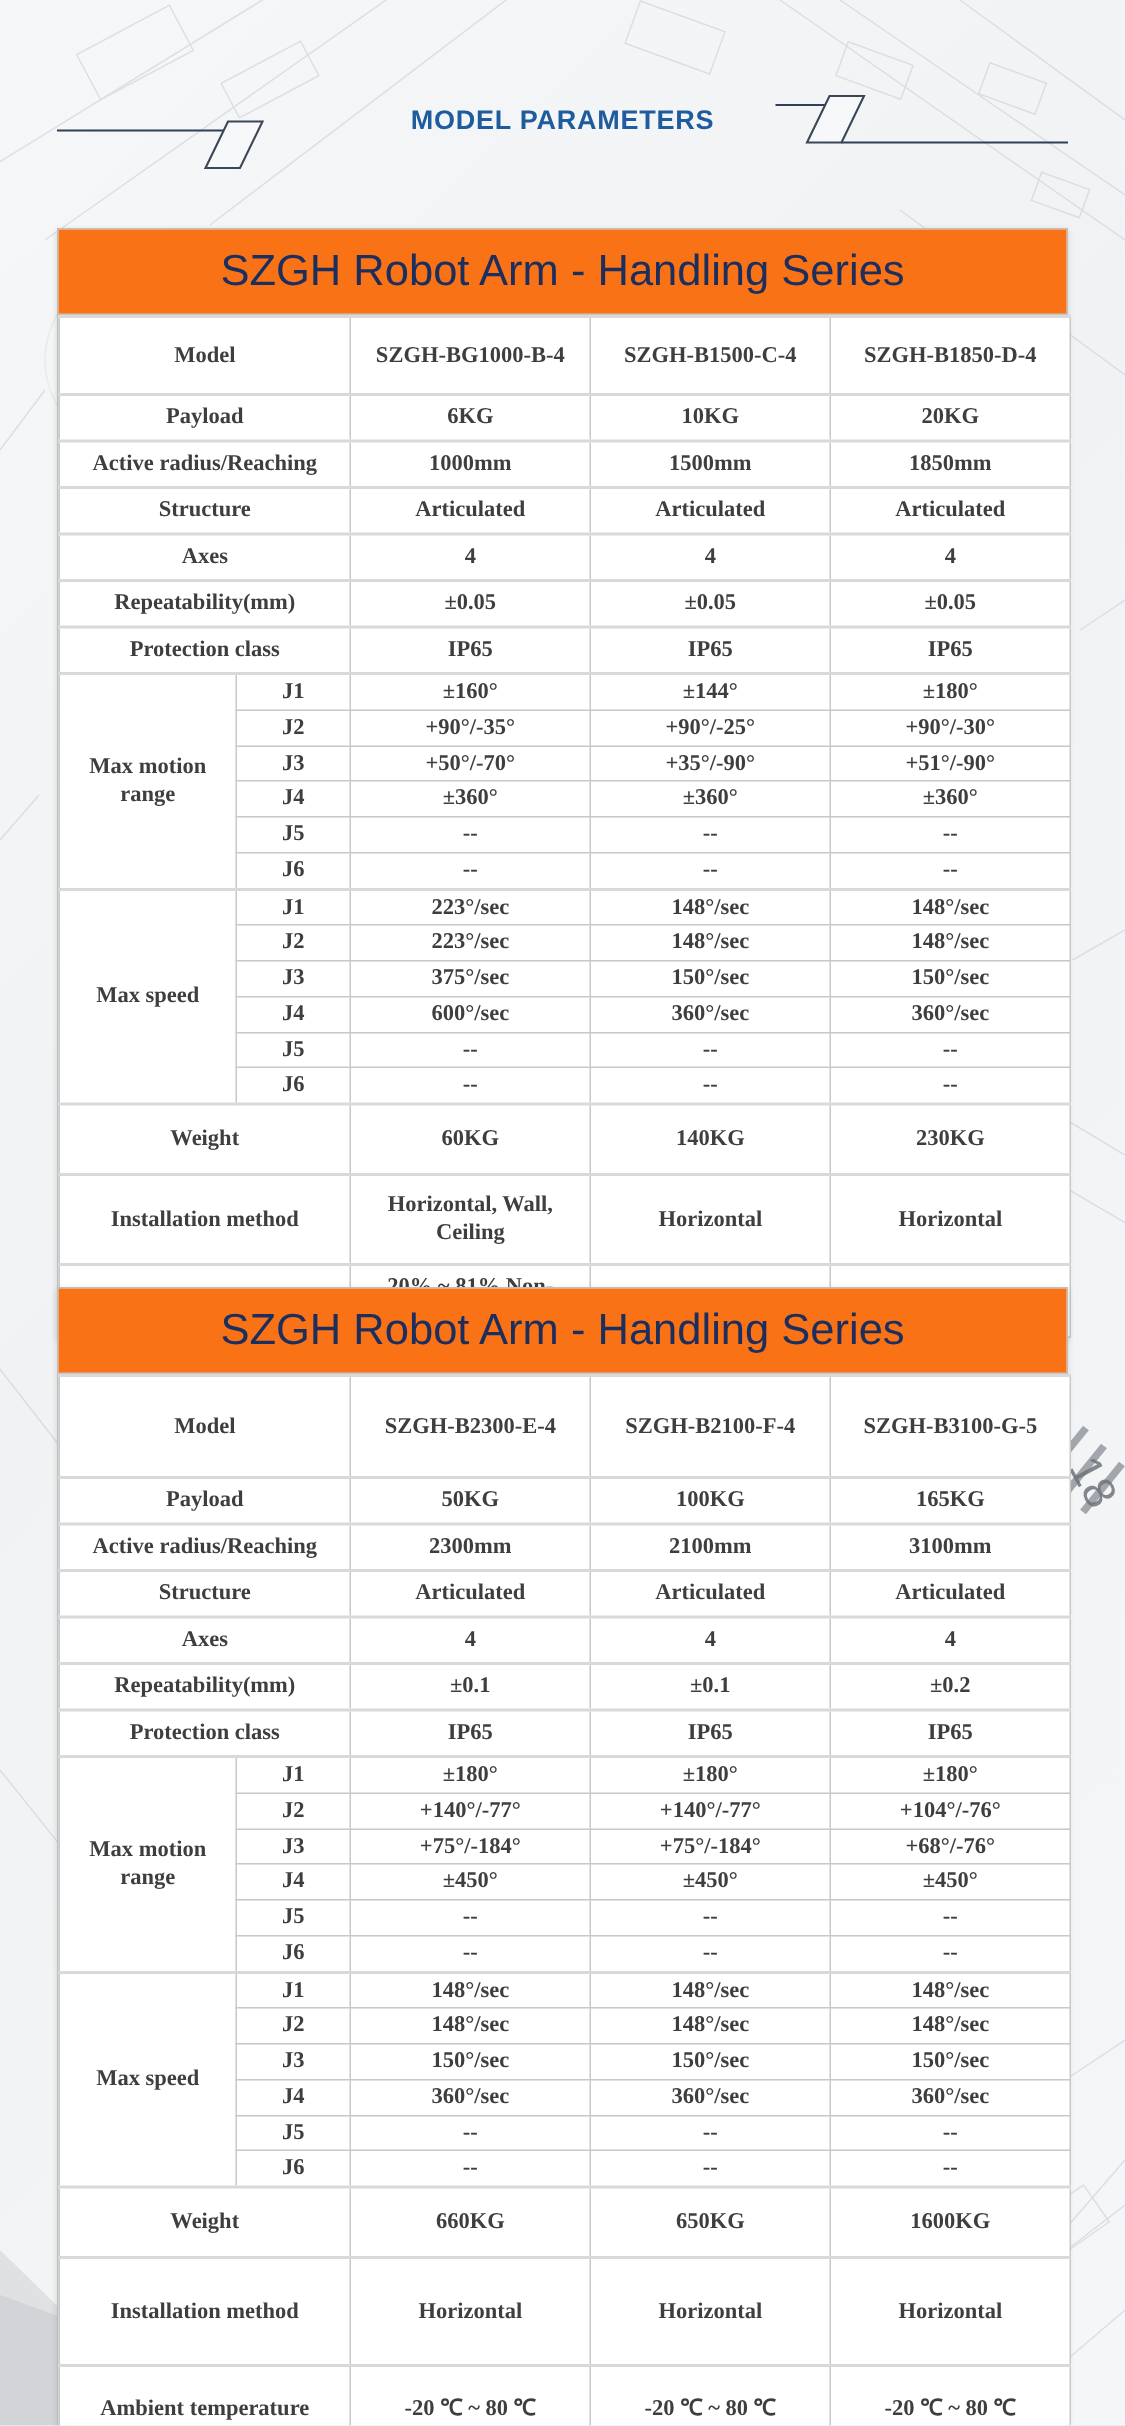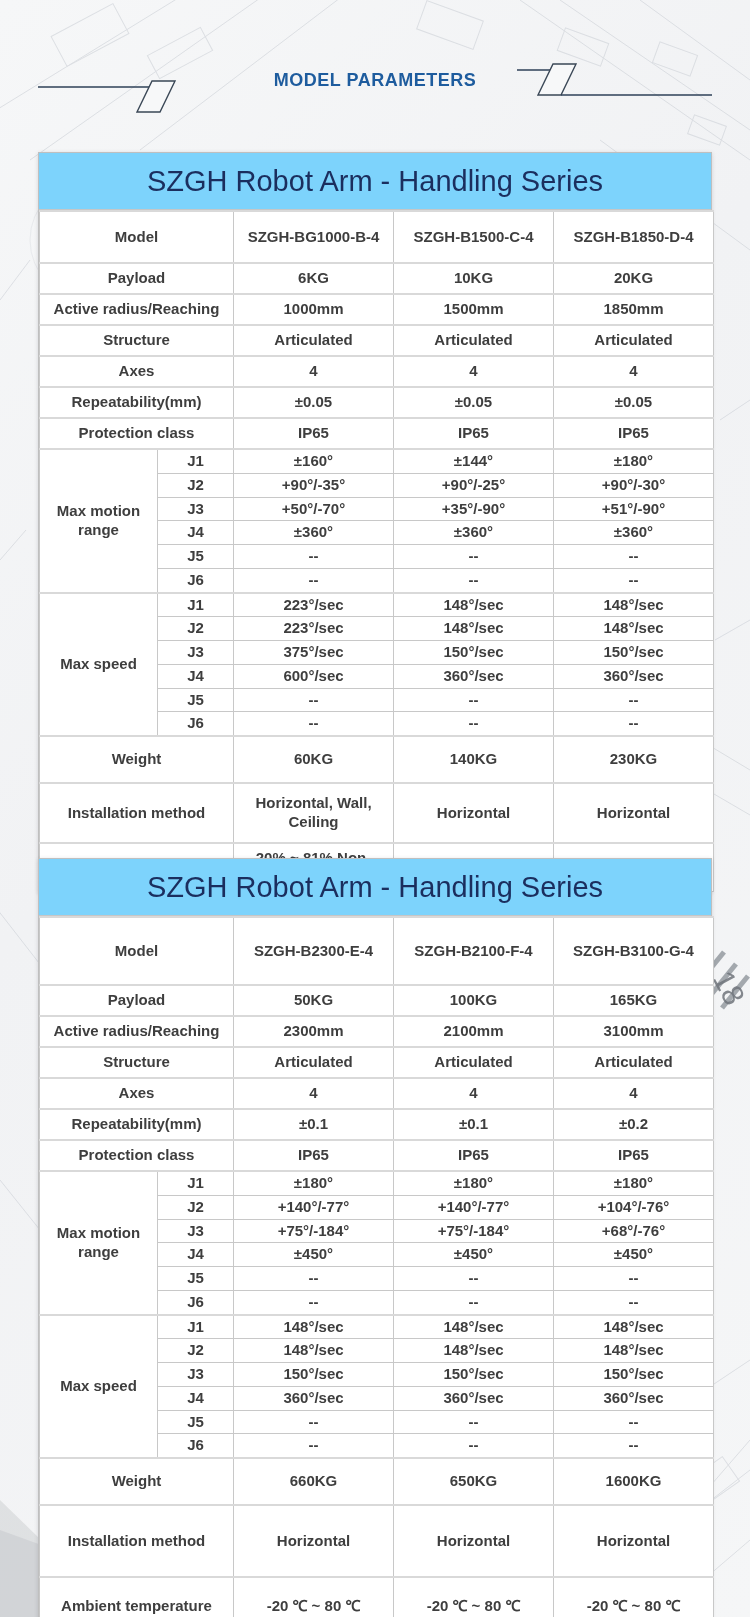--- a/index.html
+++ b/index.html
@@ -25,23 +25,23 @@
   
   .table-wrap {
     position:absolute; left:38px; width:674px; background:#ffffff;
     border:1px solid #bfbfbf; box-shadow:0 1px 4px rgba(60,64,70,.18);
   }
   #table-1 { top:152px; }
   #table-2 { top:858px; }
   .tbl-title {
     height:57px; line-height:57px; text-align:center;
     font-size:29px; color:#1b2e5e; border-bottom:1px solid #c6c6c6;
-    background:#7dd3fc; font-weight:normal;
+    background:#f97316; font-weight:normal;
   }
-  table.spec { width:100%; border-collapse:collapse; table-layout:fixed; }
+  table.spec { width:100%; border-collapse:collapse; table-layout:fixed;font-family:Liberation Serif, serif; }
   table.spec td {
     border:1px solid #c8c8c8; text-align:center; vertical-align:middle;
     font-size:15px; font-weight:bold; color:#3e3e3e; padding:2px 6px;
     background:#ffffff; line-height:1.25;
   }
   table.spec tr.sect-break td { border-top:2px solid #d9d9d9; }
   .row-model td { height:52px; font-size:16px; }
   #table-2 .row-model td { height:68px; }
   .row-h31 td { height:31px;margin-top:37px; }
   .row-joint td { height:19px; font-size:14px; padding:0 6px; }
@@ -288,21 +288,21 @@
           <col style="width:76px">
           <col style="width:160px">
           <col style="width:160px">
           <col style="width:160px">
         </colgroup>
       <tbody>
           <tr class="row-model sect-break">
             <td colspan="2">Model</td>
             <td>SZGH-B2300-E-4</td>
             <td>SZGH-B2100-F-4</td>
-            <td>SZGH-B3100-G-4</td>
+            <td>SZGH-B3100-G-5</td>
           </tr>
           <tr class="row-h31 sect-break">
             <td colspan="2">Payload</td>
             <td>50KG</td>
             <td>100KG</td>
             <td>165KG</td>
           </tr>
           <tr class="row-h31 sect-break">
             <td colspan="2">Active radius/Reaching</td>
             <td>2300mm</td>

